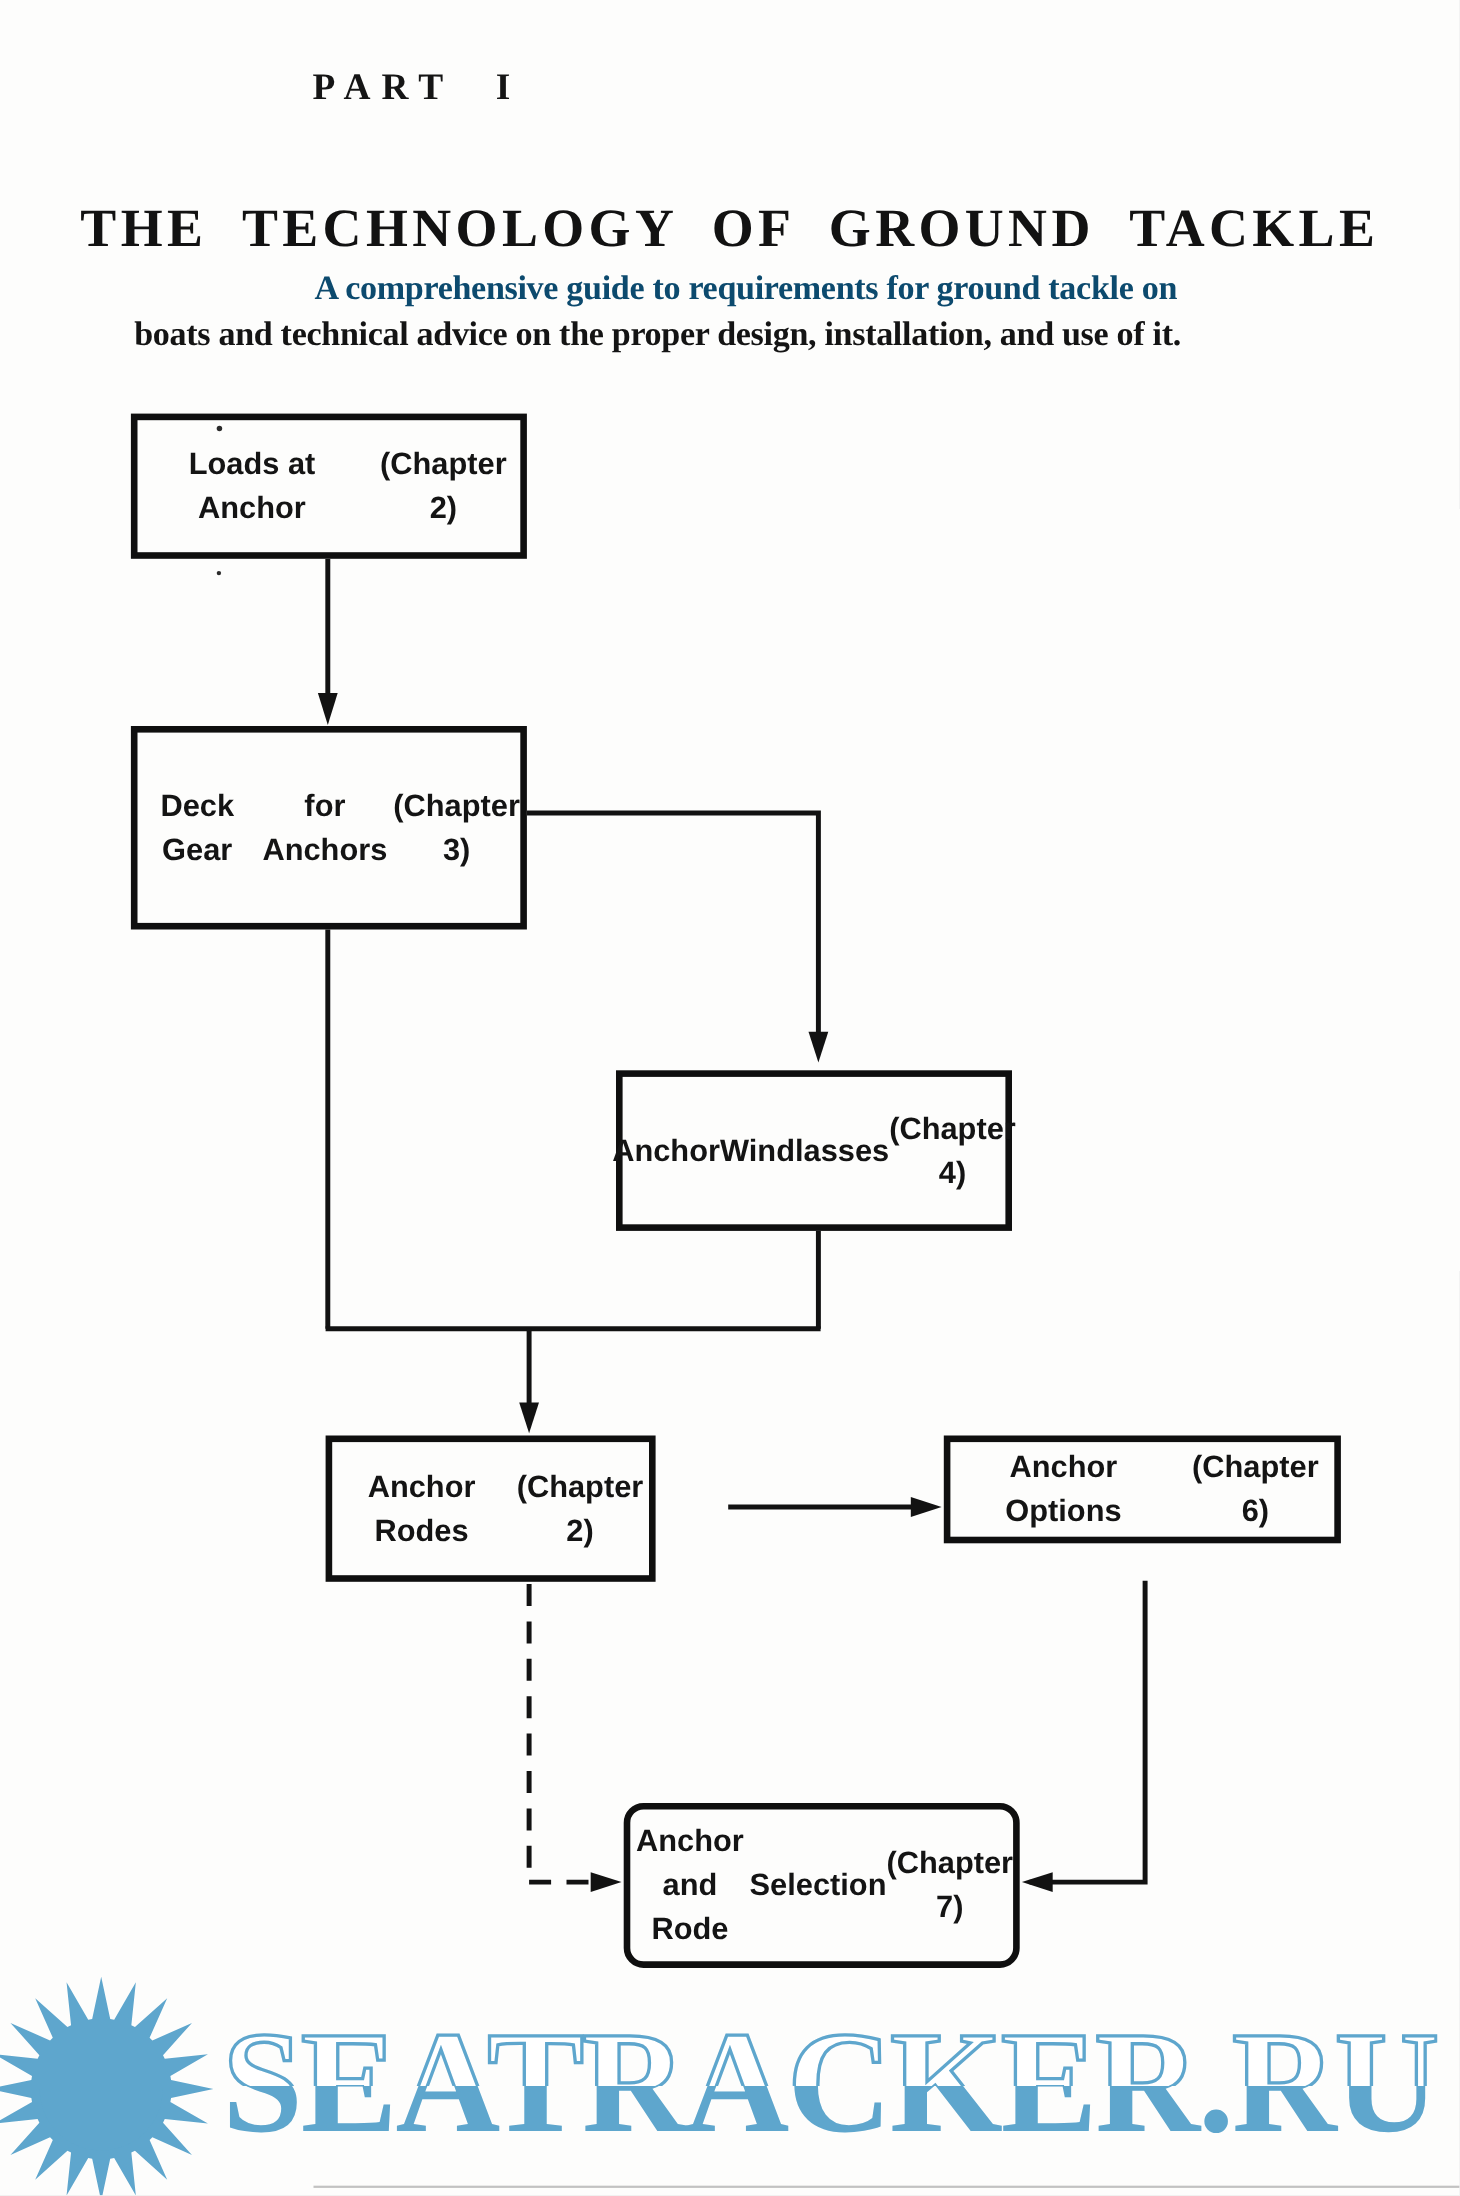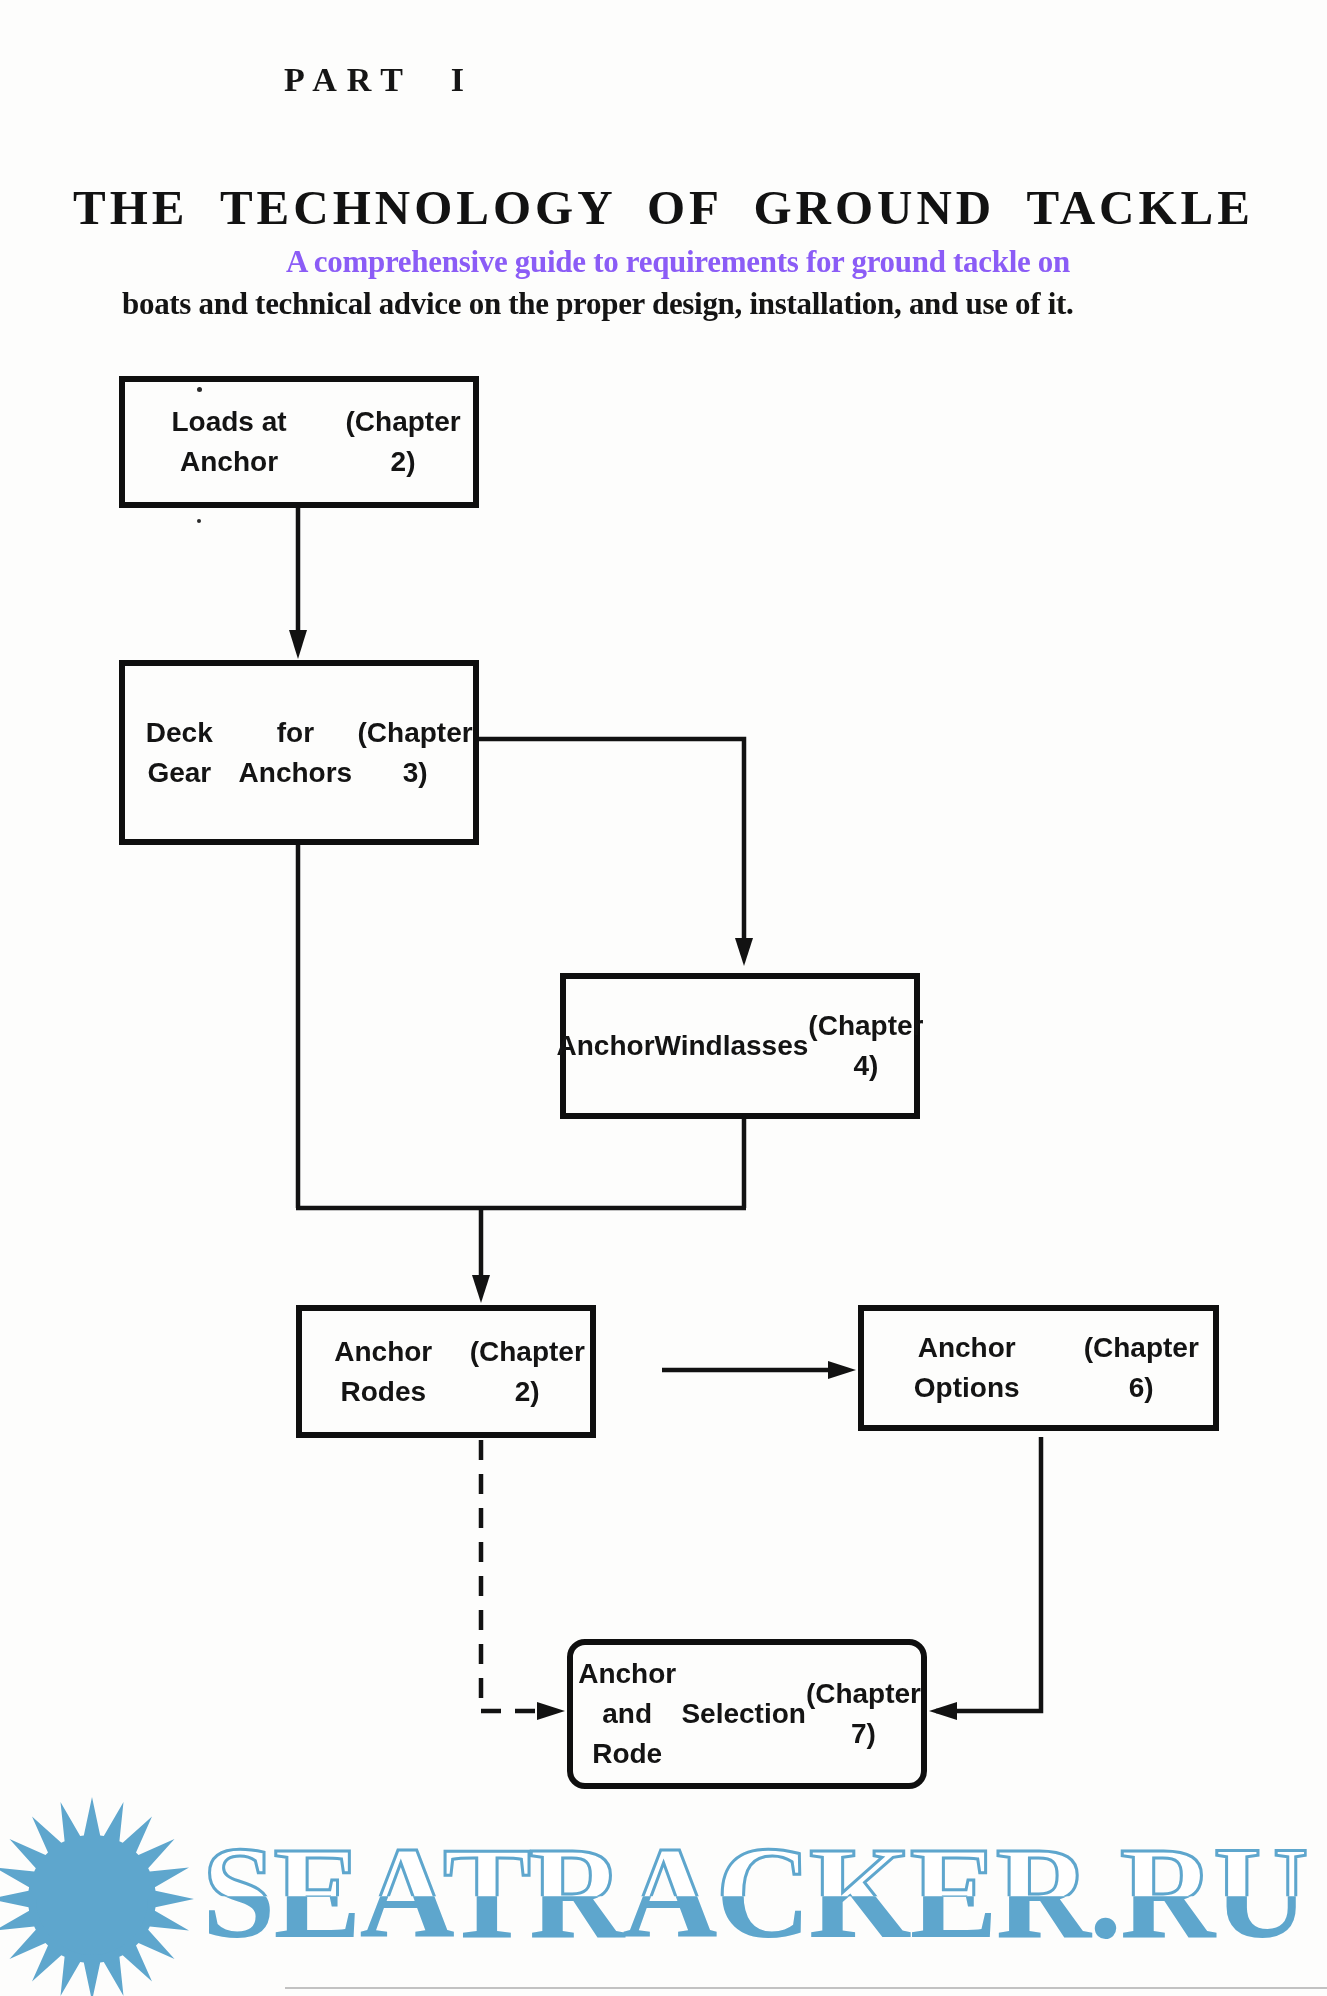--- a/index.html
+++ b/index.html
@@ -26,41 +26,41 @@
     font-family:"Liberation Serif",serif;
     font-weight:600;
     font-size:49px;line-height:1.1;
     letter-spacing:4px;word-spacing:16px;color:#121212;
     white-space:nowrap;
   }
   .subtitle-line1{
     position:absolute;left:286px;top:243px;
     font-family:"Liberation Serif",serif;
     font-weight:700;font-size:31px;line-height:1.2;
-    letter-spacing:-0.3px;color:#8b5cf6;white-space:nowrap;
+    letter-spacing:-0.3px;color:#0c4a6e;white-space:nowrap;
   }
   .subtitle-line2{
     position:absolute;left:122px;top:285px;
     font-family:"Liberation Serif",serif;
     font-weight:700;font-size:31px;line-height:1.2;
     letter-spacing:-0.3px;color:#141414;white-space:nowrap;
   }
   
   .fbox{
     position:absolute;box-sizing:border-box;
     border:6px solid #0f0f0f;background:#fdfdfc;
     display:flex;flex-direction:row;justify-content:center;align-items:center;
     text-align:center;
     font-weight:700;font-size:28px;line-height:40px;color:#141414;
   }
   .b1{left:119px;top:376px;width:360px;height:132px;}
   .b2{left:119px;top:660px;width:360px;height:185px;}
   .b3{left:560px;top:973px;width:360px;height:146px;}
   .b4{left:296px;top:1305px;width:300px;height:133px;text-align:center;}
-  .b5{left:858px;top:1305px;width:361px;height:126px;}
+  .b5{left:858px;top:1305px;width:361px;height:98px;}
   .b6{left:567px;top:1639px;width:360px;height:150px;border-radius:18px;}
   
   .wires{position:absolute;left:0;top:0;width:1327px;height:1996px;}
   .wire{stroke:#121212;stroke-width:4.5;fill:none;}
   .wire.dashed{stroke-dasharray:20 14;}
   .ahead{fill:#121212;stroke:none;}
   
   .speck{position:absolute;background:#2a2a2a;border-radius:50%;}
   .speck.s1{left:197px;top:387px;width:5px;height:5px;}
   .speck.s2{left:197px;top:519px;width:4px;height:4px;}

